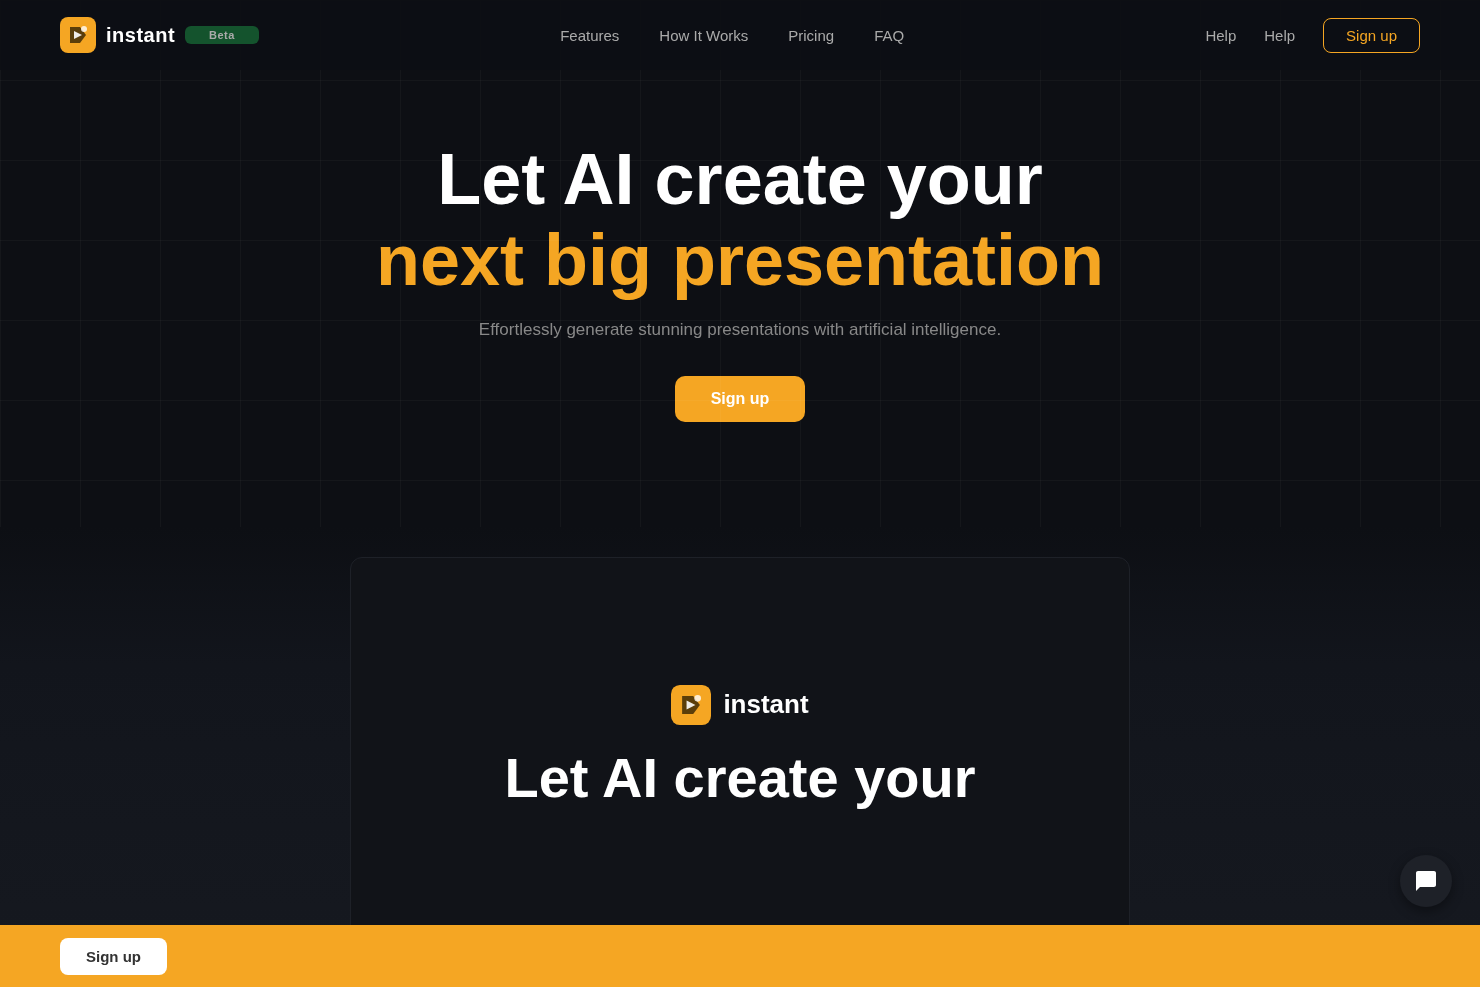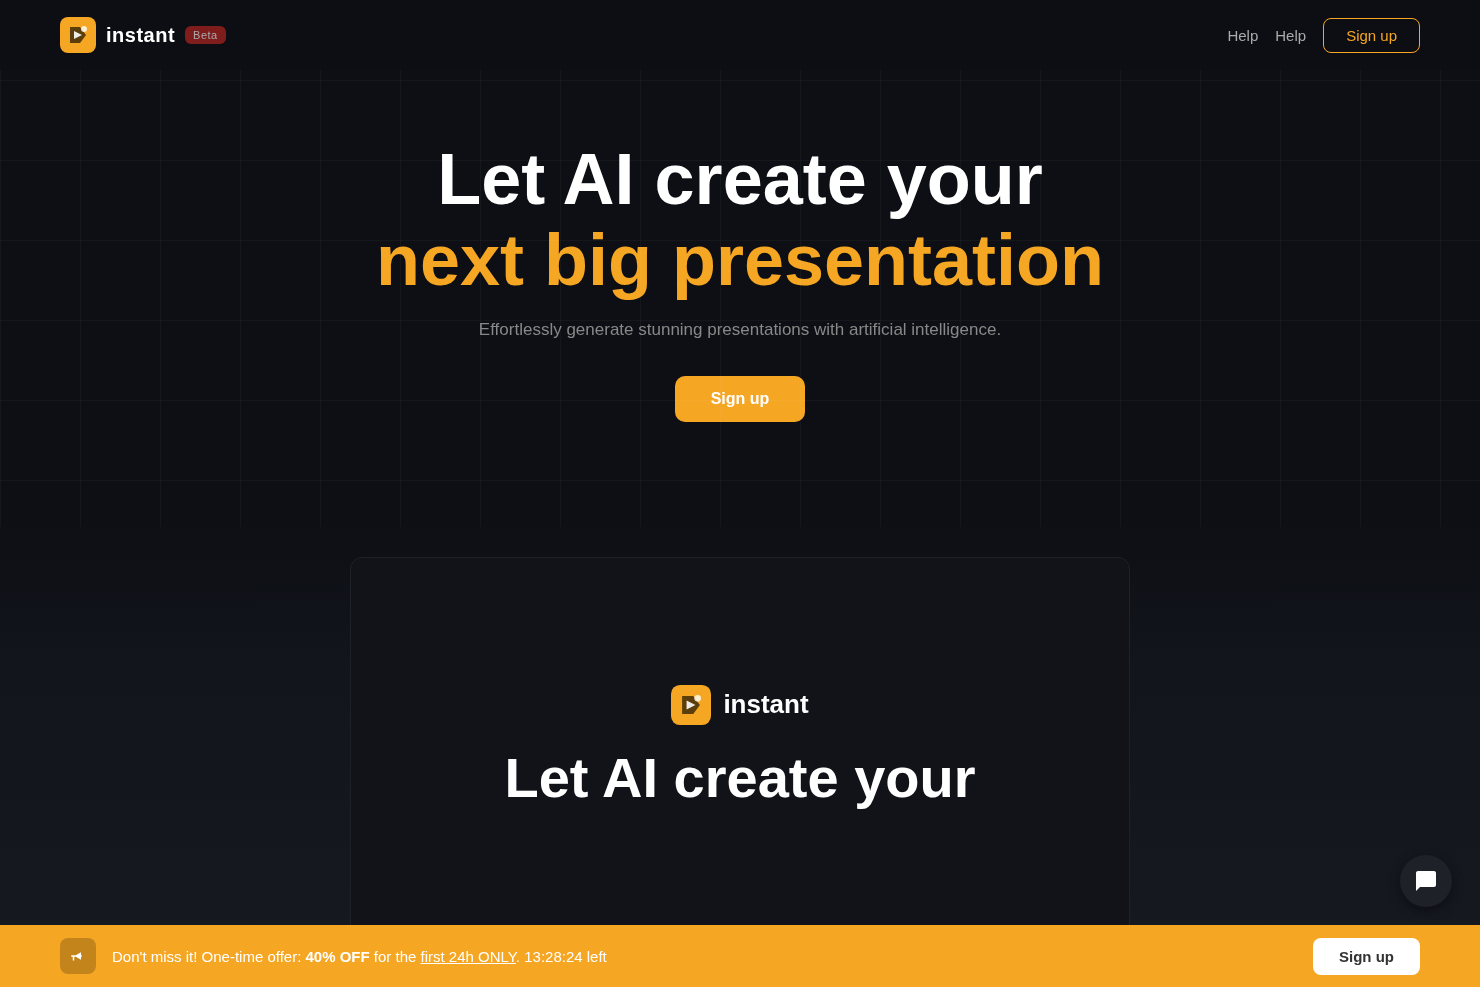--- a/index.html
+++ b/index.html
@@ -41,46 +41,46 @@
     }
 
     .logo-text {
       font-size: 20px;
       font-weight: 600;
       color: #fff;
       letter-spacing: 0.5px;
     }
 
     .beta-badge {
-      background: #7f1d1d;
+      background: #14532d;
       color: #aaa;
       font-size: 11px;
-      font-weight: 400;
-      padding: 3px 8px;
+      font-weight: 700;
+      padding: 3px 24px;
       border-radius: 6px;
       letter-spacing: 0.5px;
     }
 
     .nav-center {
       display: flex;
       align-items: center;
       gap: 40px;
     }
 
     .nav-link {
       color: #aaa;
       font-size: 15px;
       text-decoration: none;
       cursor: pointer;
     }
 
     .nav-right {
       display: flex;
       align-items: center;
-      gap: 17px;
+      gap: 28px;
     }
 
     .nav-right-link {
       color: #aaa;
       font-size: 15px;
       cursor: pointer;
     }
 
     .signup-btn-nav {
       background: transparent;
@@ -289,20 +289,26 @@
     <svg class="logo-icon" viewBox="0 0 36 36" fill="none">
       <rect width="36" height="36" rx="8" fill="#f5a623"></rect>
       <path d="M10 10 L20 10 L26 18 L20 26 L10 26 Z" fill="#1a1200" opacity="0.7"></path>
       <path d="M14 14 L22 18 L14 22 Z" fill="#fff" opacity="0.9"></path>
       <circle cx="24" cy="12" r="3" fill="#fff" opacity="0.8"></circle>
     </svg>
     <span class="logo-text">instant</span>
     <span class="beta-badge">Beta</span>
   </div>
 
+  <div class="nav-center">
+    <a class="nav-link">Features</a>
+    <a class="nav-link">How It Works</a>
+    <a class="nav-link">Pricing</a>
+    <a class="nav-link">FAQ</a>
+  </div>
 
   <div class="nav-right">
     <span class="nav-right-link">Help</span>
     <span class="nav-right-link">Help</span>
     <button class="signup-btn-nav">Sign up</button>
   </div>
 </nav>
 
 <div class="hero">
   <div class="grid-bg"></div>
@@ -321,30 +327,20 @@
         <path d="M14 14 L22 18 L14 22 Z" fill="#fff" opacity="0.9"></path>
         <circle cx="24" cy="12" r="3" fill="#fff" opacity="0.8"></circle>
       </svg>
       <span class="preview-logo-text">instant</span>
     </div>
     <div class="preview-headline">Let AI create your</div>
   </div>
 </div>
 
 <div class="notification-bar">
-  <div class="notif-left">
-    <div class="notif-icon-box">
-      <svg width="18" height="18" viewBox="0 0 24 24" fill="white">
-        <path d="M3 11v2h2v5h2v-5h2l7 4V7L9 11H3zm14 1c0-1.1-.9-2-2-2v4c1.1 0 2-.9 2-2z"></path>
-      </svg>
-    </div>
-    <span class="notif-text">
-      <span>Don't miss it! One-time offer: </span><strong>40% OFF</strong><span> for the </span><u>first 24h ONLY</u>. <span>13:28:24 left</span>
-    </span>
-  </div>
   <button class="notif-signup-btn">Sign up</button>
 </div>
 
 <div class="chat-widget">
   <svg viewBox="0 0 24 24">
     <path d="M20 2H4c-1.1 0-2 .9-2 2v18l4-4h14c1.1 0 2-.9 2-2V4c0-1.1-.9-2-2-2z"></path>
   </svg>
 </div>
 
 </body></html>

